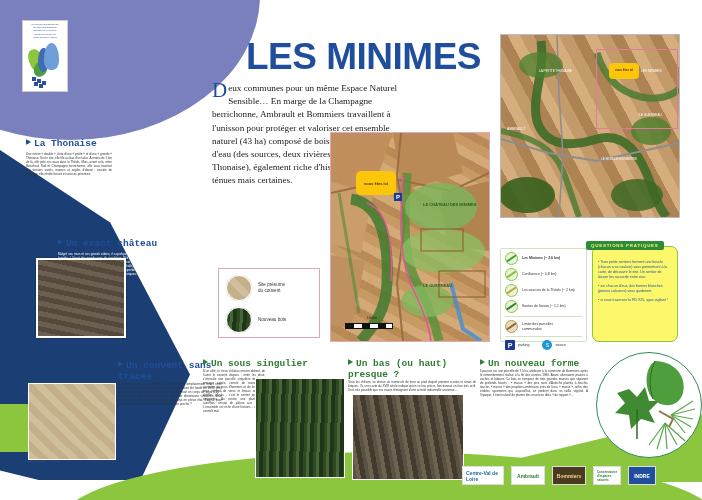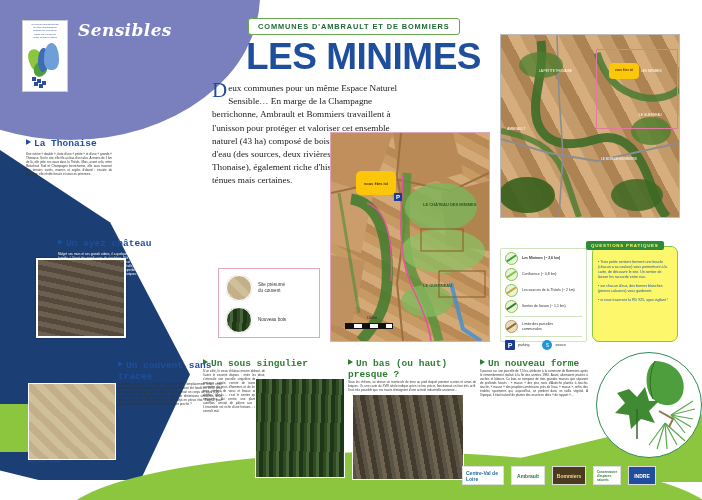--- a/index.html
+++ b/index.html
@@ -184,38 +184,36 @@
           <div class="b2"></div>
           <div class="b1"></div>
         <span class="sq" style="left:7px;top:36px"></span>
         <span class="sq" style="left:12px;top:38px"></span>
         <span class="sq" style="left:17px;top:40px"></span>
         <span class="sq" style="left:9px;top:41px"></span>
         <span class="sq" style="left:14px;top:43px"></span>
       </div>
     </div>
     <div class="ens-title">
-      <div>Sensibles</div>
-    </div>
-  </div>
-
-  <div class="commune-badge">COMMUNES D'AMBRAULT ET DE BOMMIERS</div>
+    </div>
+  </div>
+
   <div class="main-title">LES MINIMES</div>
 
   <div class="intro">
     <span class="drop">D</span><span>eux communes pour un même Espace Naturel Sensible… En marge de la Champagne berrichonne, Ambrault et Bommiers travaillent à l'unisson pour protéger et valoriser cet ensemble naturel (43 ha) composé de bois et de prairies, d'eau (des sources, deux rivières, Théols et Thonaise), également riche d'histoire… Traces ténues mais certaines.</span>
   </div>
 
   <div class="s-thonaise">
     <div class="sec-h"><span class="arrow"></span><span>La Thonaise</span></div>
     <div class="body-s txt">Une rivière « double », forte d'une « petite » et d'une « grande » Thonaise. Sur le site, elle file au bas d'un talus. À moins de 1 km de là, elle jette ses eaux dans la Théols. Mais, avant cela, entre Boischaut Sud et Champagne berrichonne, elle aura traversé des terrains variés, marnes et argiles d'abord ; ensuite du passage, elle révèle fossés et sources pérennes.</div>
   </div>
 
   <div class="s-chateau">
-    <div class="sec-h"><span class="arrow"></span><span>Un ayez château</span></div>
+    <div class="sec-h"><span class="arrow"></span><span>Un exact château</span></div>
     <div class="body-s txt" style="color:#fff">Malgré ses murs et ses grands arbres, il a quelque chose d'insolite, au creux d'une zone humide, à l'écart des grands axes de circulation. Bâti au XV siècle, il connaît la gloire sous la Fronde – un belliqueux prince de Condé en est alors le maître. Puis, détruit à la Révolution, ferme, remises (une maison, une halle), pierres pour habiller d'autres habitations. Pour autant, il n'a rien perdu de sa superbe ! Depuis 1930, le château sert d'écrin et est inscrit sur la liste des Monuments Historiques.</div>
   </div>
   <div class="photo-chateau tex-ruin"></div>
 
   <div class="s-couvent">
     <div class="sec-h"><span class="arrow"></span><span>Un couvent sans traces</span></div>
     <div class="body-s">À quelque distance, se tenait un couvent dont l'emplacement exact reste incertain. Seuls, quelques écrits précisent qu'il aurait été fondé en 1931, près d'un grand étang, aujourd'hui effacé. Il comprenait un corps de logis (120 « pieds » de long, 30 de large), une église de dimensions similaires, deux viviers… Lors de la Révolution, il semblait déjà en piteux état. S'agit-il, pour partie, de l'ancienne ferme du Guerneau toute proche ?</div>
   </div>
   <div class="map-old tex-oldmap">
     

